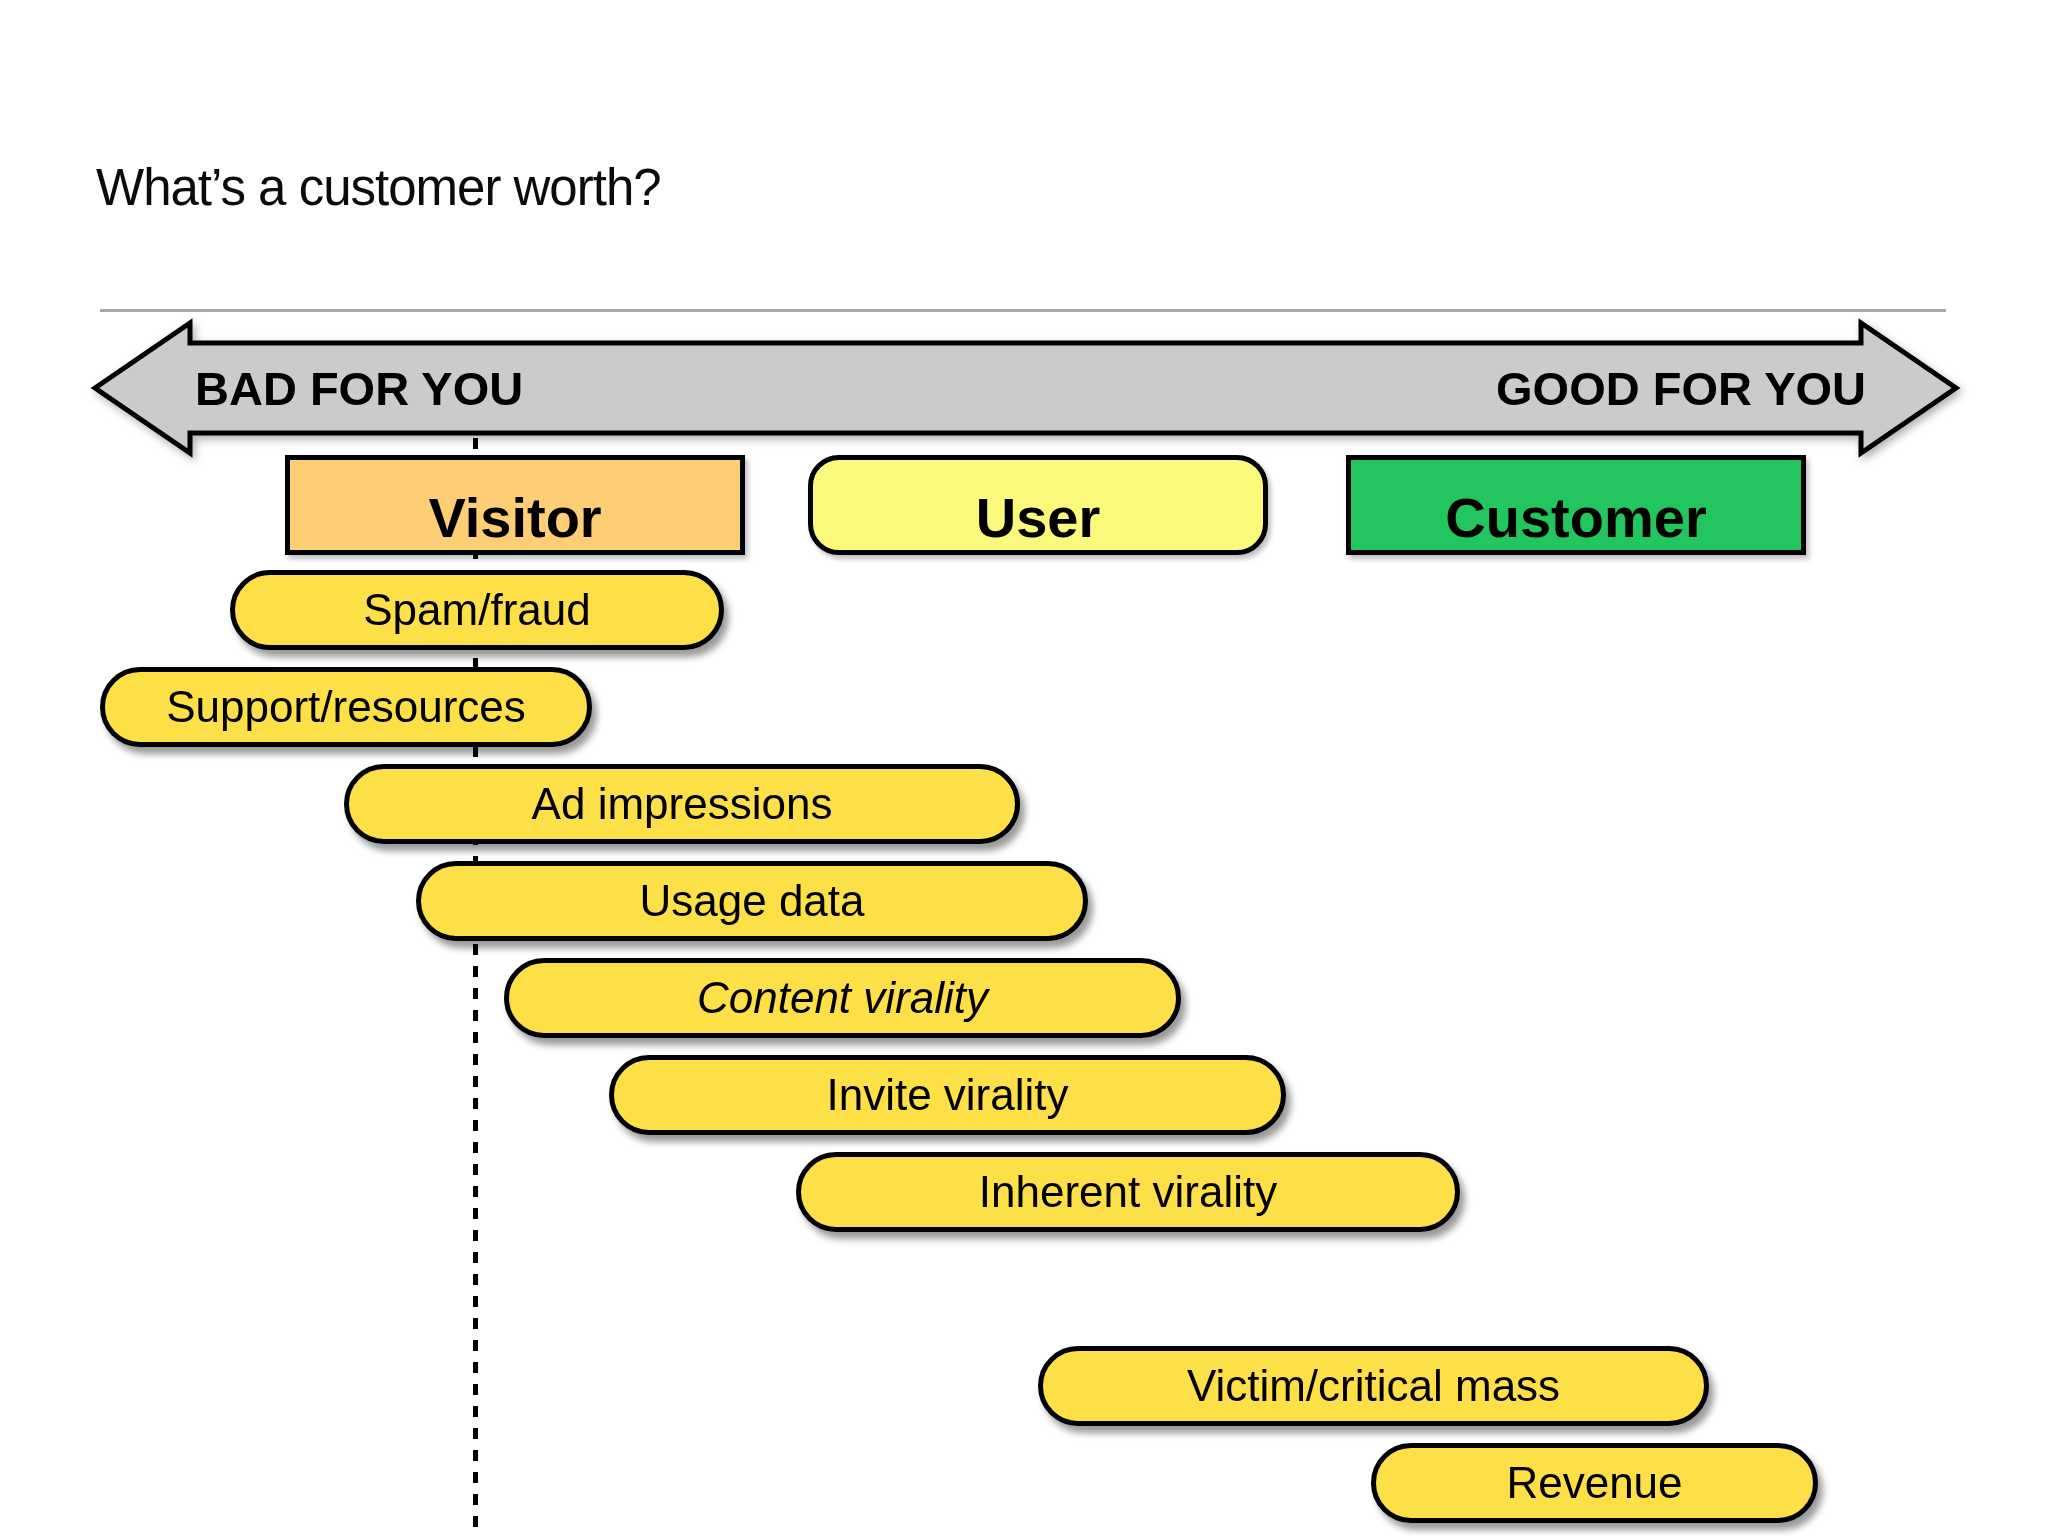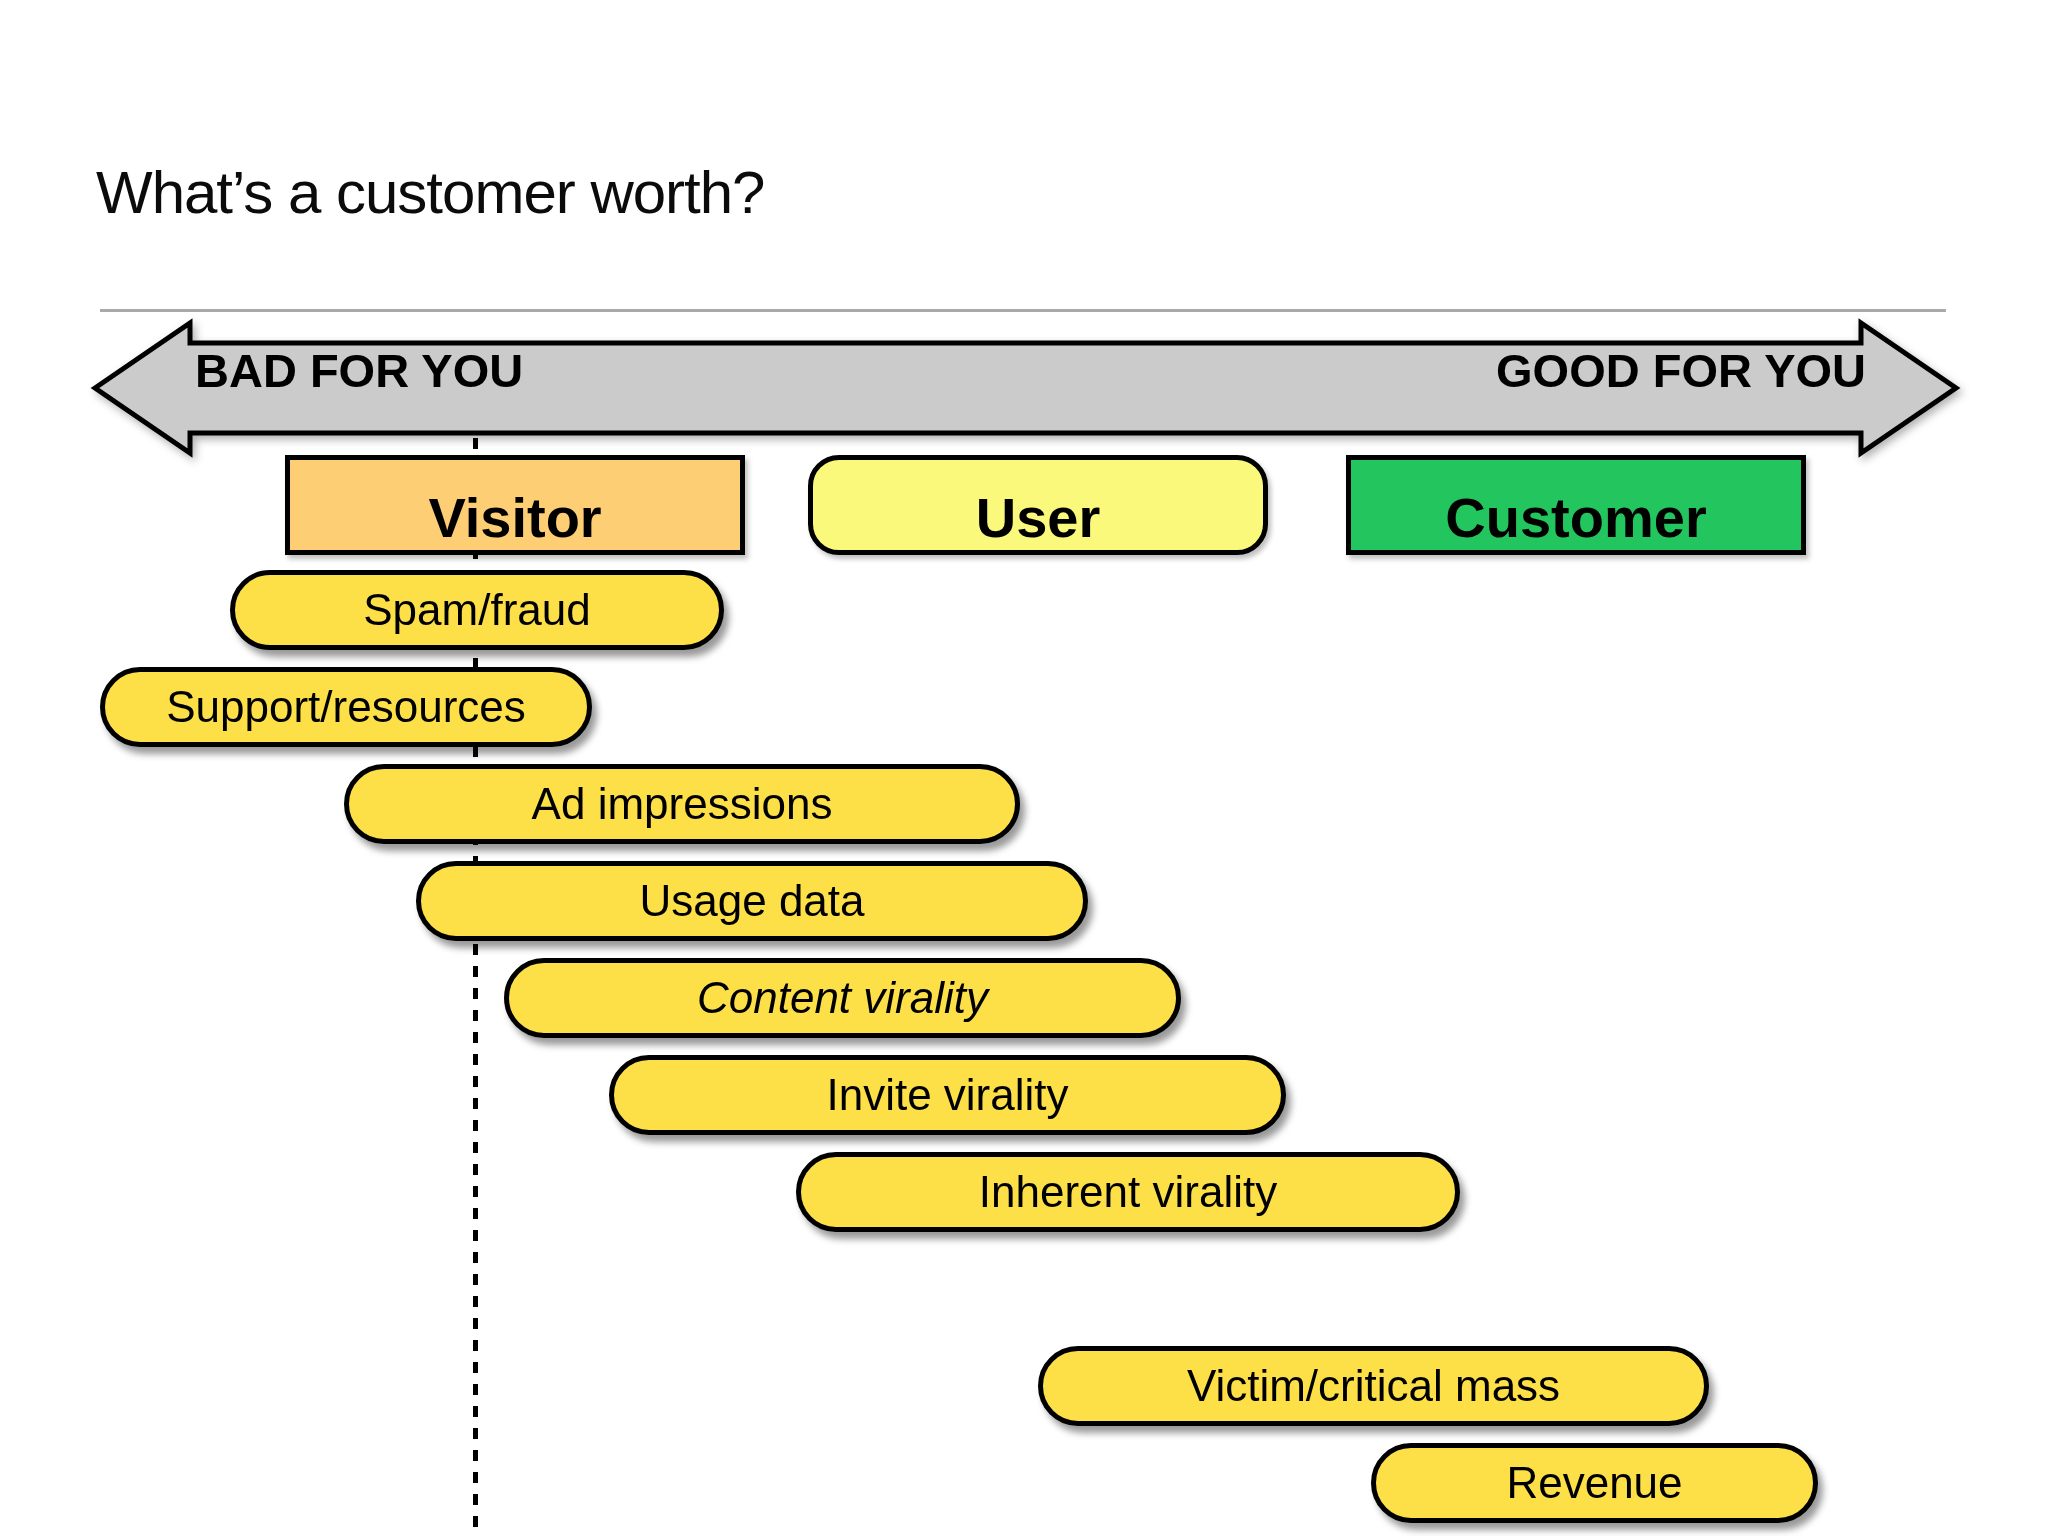--- a/index.html
+++ b/index.html
@@ -6,40 +6,40 @@
   .slide{
     position:relative;
     width:2048px;height:1536px;
     background:#ffffff;
     overflow:hidden;
     font-family:"Liberation Sans","DejaVu Sans",sans-serif;
     color:#000;
   }
   .title{
     position:absolute;left:96px;top:158px;
-    font-size:60px;font-weight:400;letter-spacing:-1px;
+    font-size:51px;font-weight:400;letter-spacing:-1px;
     color:#0b0b0b;white-space:nowrap;
   }
   .hairline{
     position:absolute;left:100px;top:309px;width:1846px;height:3px;
     background:#a9a9a9;
   }
   .dashline{
     position:absolute;left:473px;top:438px;width:5px;height:1098px;
     background:repeating-linear-gradient(to bottom,#000 0 11px,transparent 11px 22px);
     z-index:0;
   }
   .arrow-svg{
     position:absolute;left:95px;top:323px;width:1861px;height:130px;
     overflow:visible;z-index:1;
     filter:drop-shadow(3px 4px 4px rgba(0,0,0,0.30));
   }
   .arrow-labels{
     position:absolute;left:95px;top:343px;width:1861px;height:90px;
-    display:flex;align-items:flex-start;justify-content:space-between;
+    display:flex;align-items:center;justify-content:space-between;
     box-sizing:border-box;padding:0 90px 0 100px;
     z-index:2;
   }
   .arrow-labels span{
     font-size:47px;font-weight:700;letter-spacing:0;white-space:nowrap;
   }
   .stage-box{
     position:absolute;top:455px;height:100px;width:460px;
     box-sizing:border-box;border:5px solid #000;
     display:flex;align-items:flex-end;justify-content:center;

